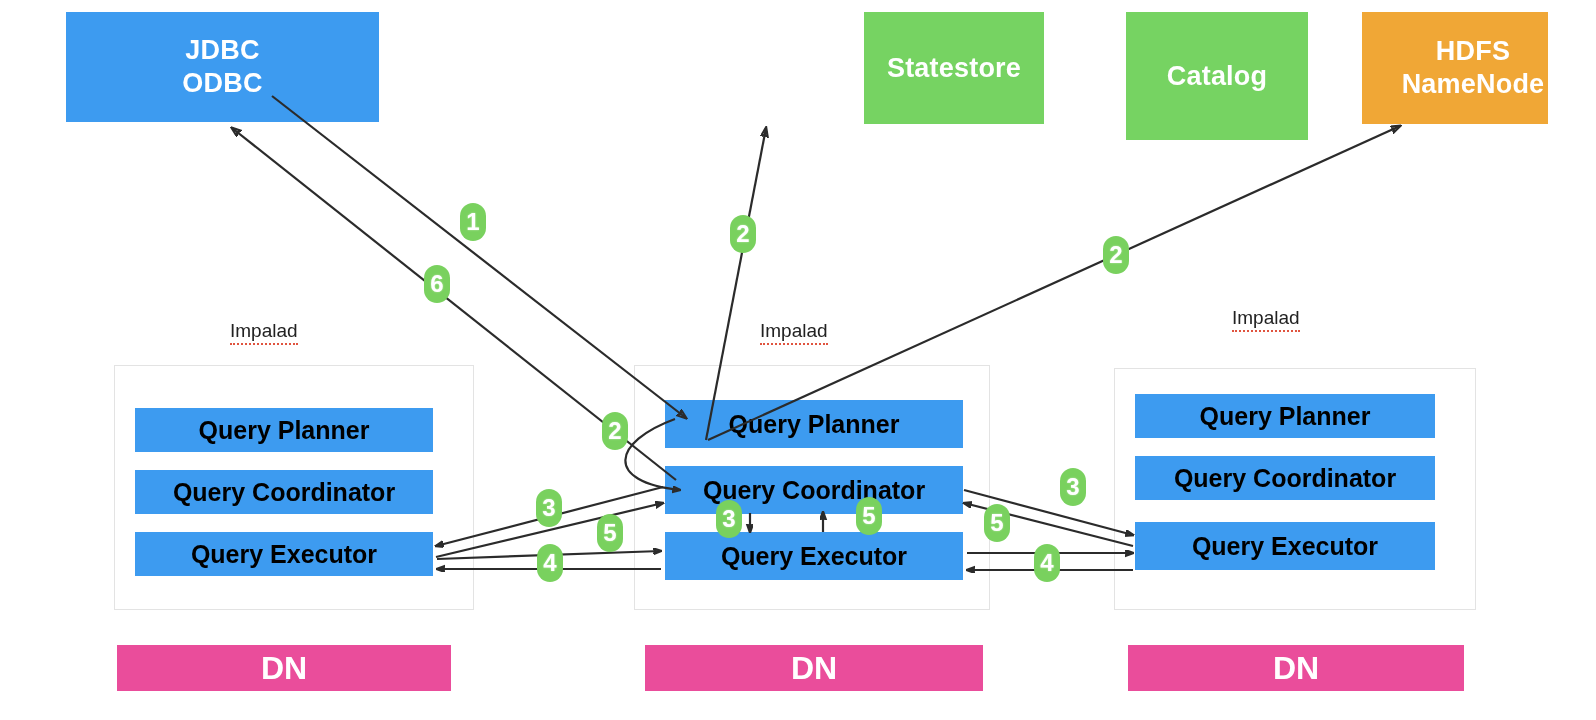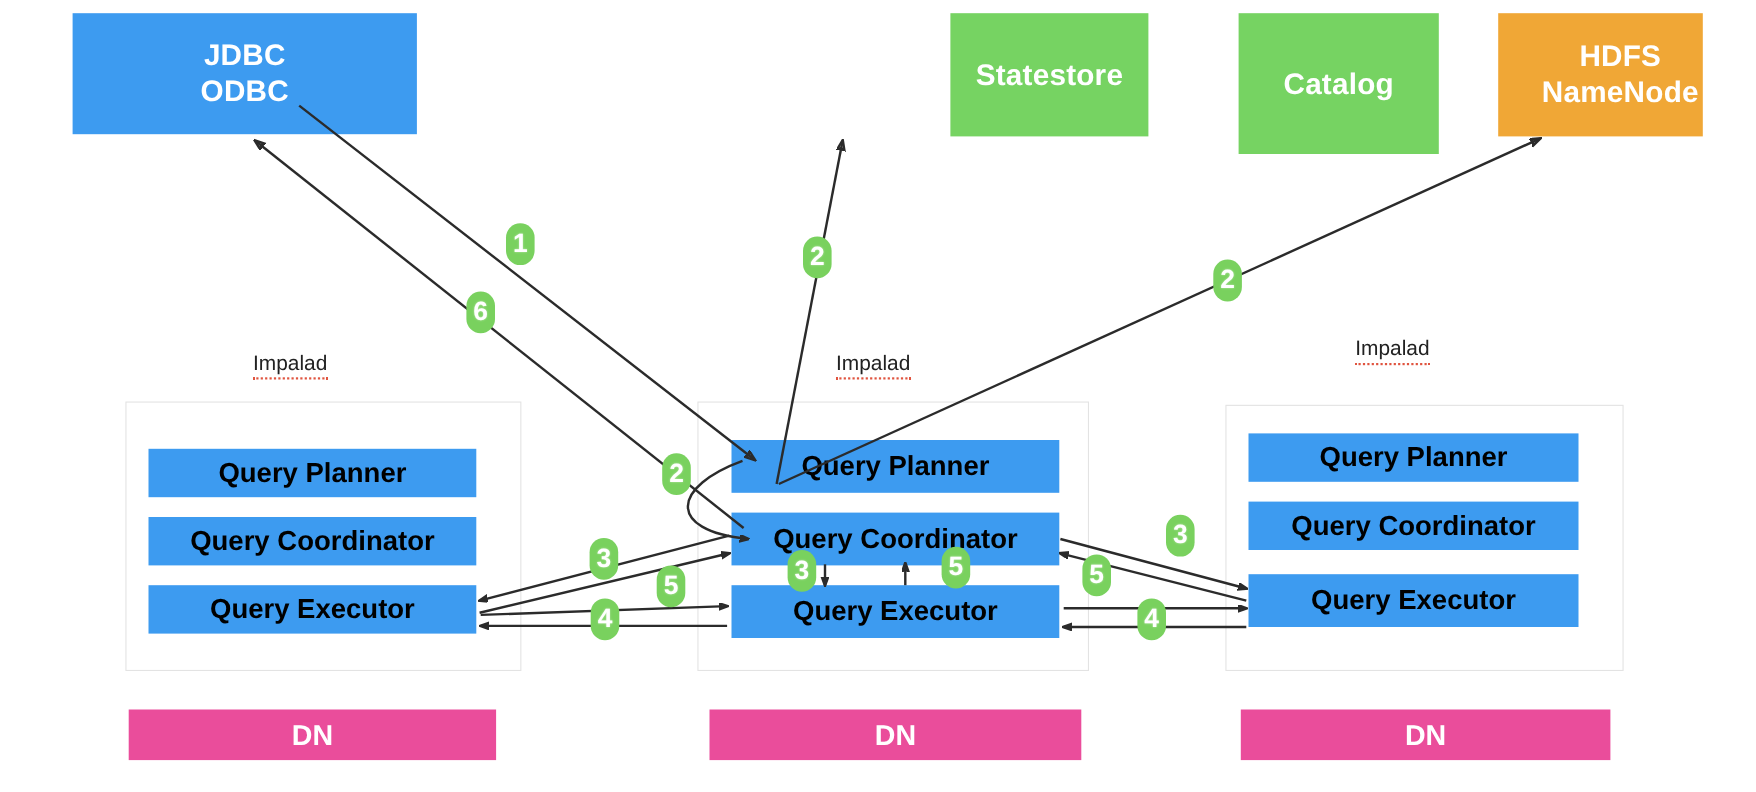--- a/index.html
+++ b/index.html
@@ -64,21 +64,21 @@
     box-sizing: border-box;
     white-space: nowrap;
   }
   .dn-box {
     position: absolute;
     display: flex;
     align-items: center;
     justify-content: center;
     background: #ea4d9b;
     color: #ffffff;
-    font-size: 26px;
+    font-size: 32px;
     font-weight: 700;
     box-sizing: border-box;
   }
 
   
   .badge {
     position: absolute;
     width: 26px;
     height: 38px;
     border-radius: 13px;

